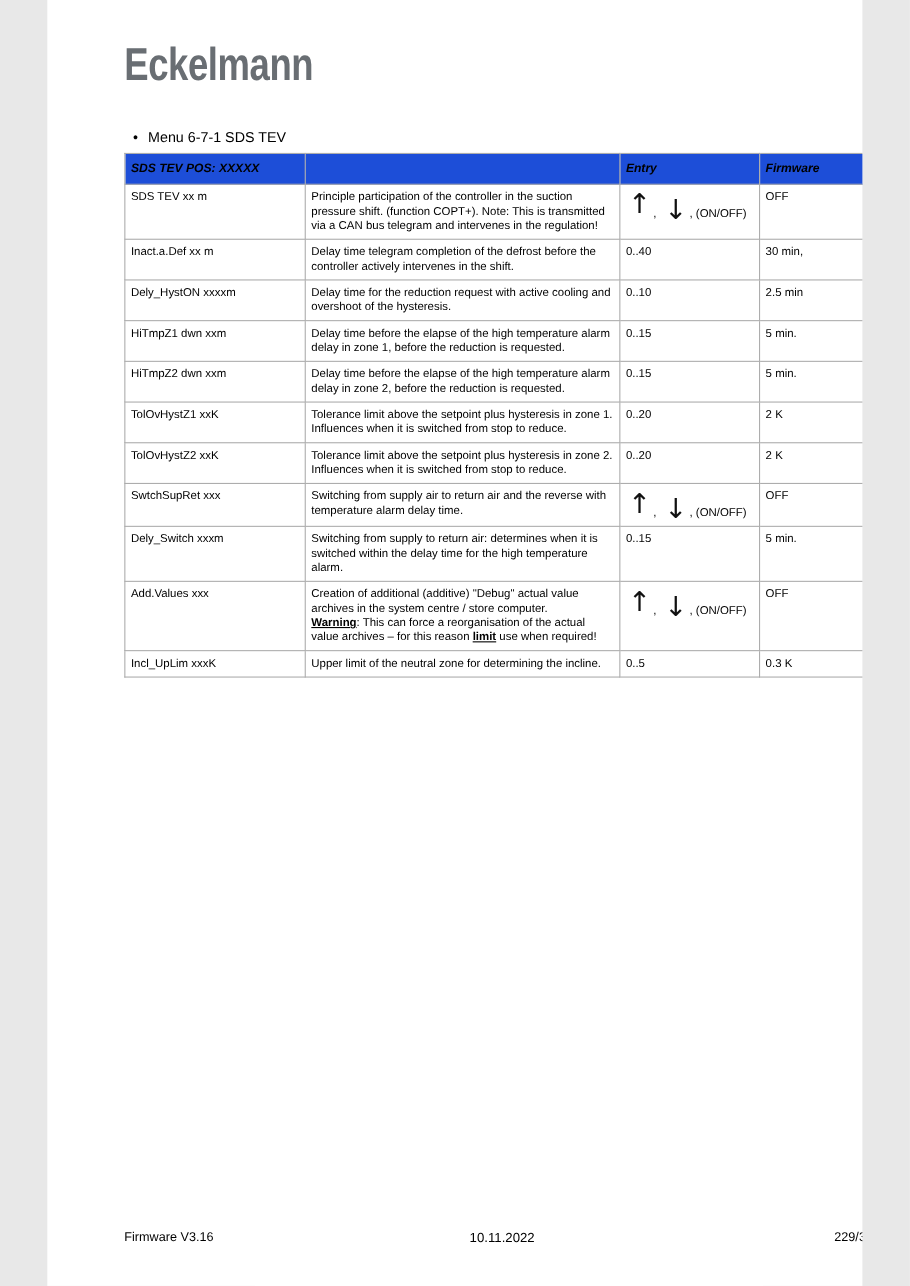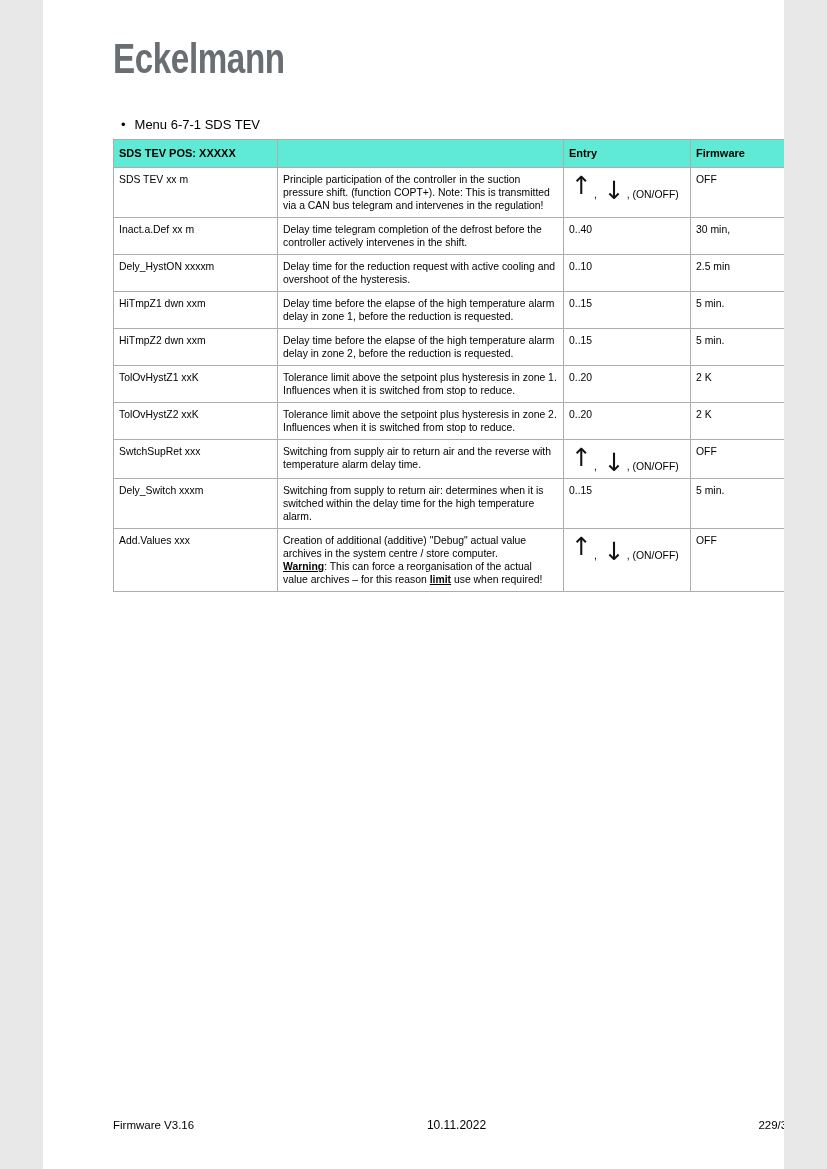--- a/index.html
+++ b/index.html
@@ -32,24 +32,24 @@
   table.params th, table.params td{
     border:1px solid #adadad;
     vertical-align:top;
     padding:5px 4px 5px 5px;
     font-size:10.4px;line-height:13px;
     text-align:left;
     font-weight:normal;
     word-wrap:break-word;
   }
   table.params thead th{
-    background:#5eead4;
+    background:#1d4ed8;
     font-weight:bold;
     font-size:11px;
-    padding-top:7px;padding-bottom:7px;
+    padding-top:7px;padding-bottom:7px;font-style:italic;
   }
   td.param-cell{padding-left:6px;}
   td.desc-cell b{font-weight:bold;text-decoration:underline;}
   .updown{
     display:flex;align-items:flex-end;
     padding-top:2px;
   }
   .arrow{
     font-family:"DejaVu Sans",sans-serif;
     font-size:25px;line-height:21px;
@@ -169,20 +169,26 @@
           <td class="entry-cell">
             <div class="updown">
               <span class="arrow arrow-up">↑</span>
               <span class="sep">,</span>
               <span class="arrow arrow-down">↓</span>
               <span class="suffix">, (ON/OFF)</span>
             </div>
           </td>
           <td class="default-cell">OFF</td>
         </tr>
+        <tr>
+          <td class="param-cell">Incl_UpLim xxxK</td>
+          <td class="desc-cell">Upper limit of the neutral zone for determining the incline.</td>
+          <td class="entry-cell">0..5</td>
+          <td class="default-cell">0.3 K</td>
+        </tr>
       </tbody>
   </table>
 
   <div class="footer">
     <span class="f-left">Firmware V3.16</span>
     <span class="f-center">10.11.2022</span>
     <span class="f-right">229/349</span>
   </div>
 
 </div>

